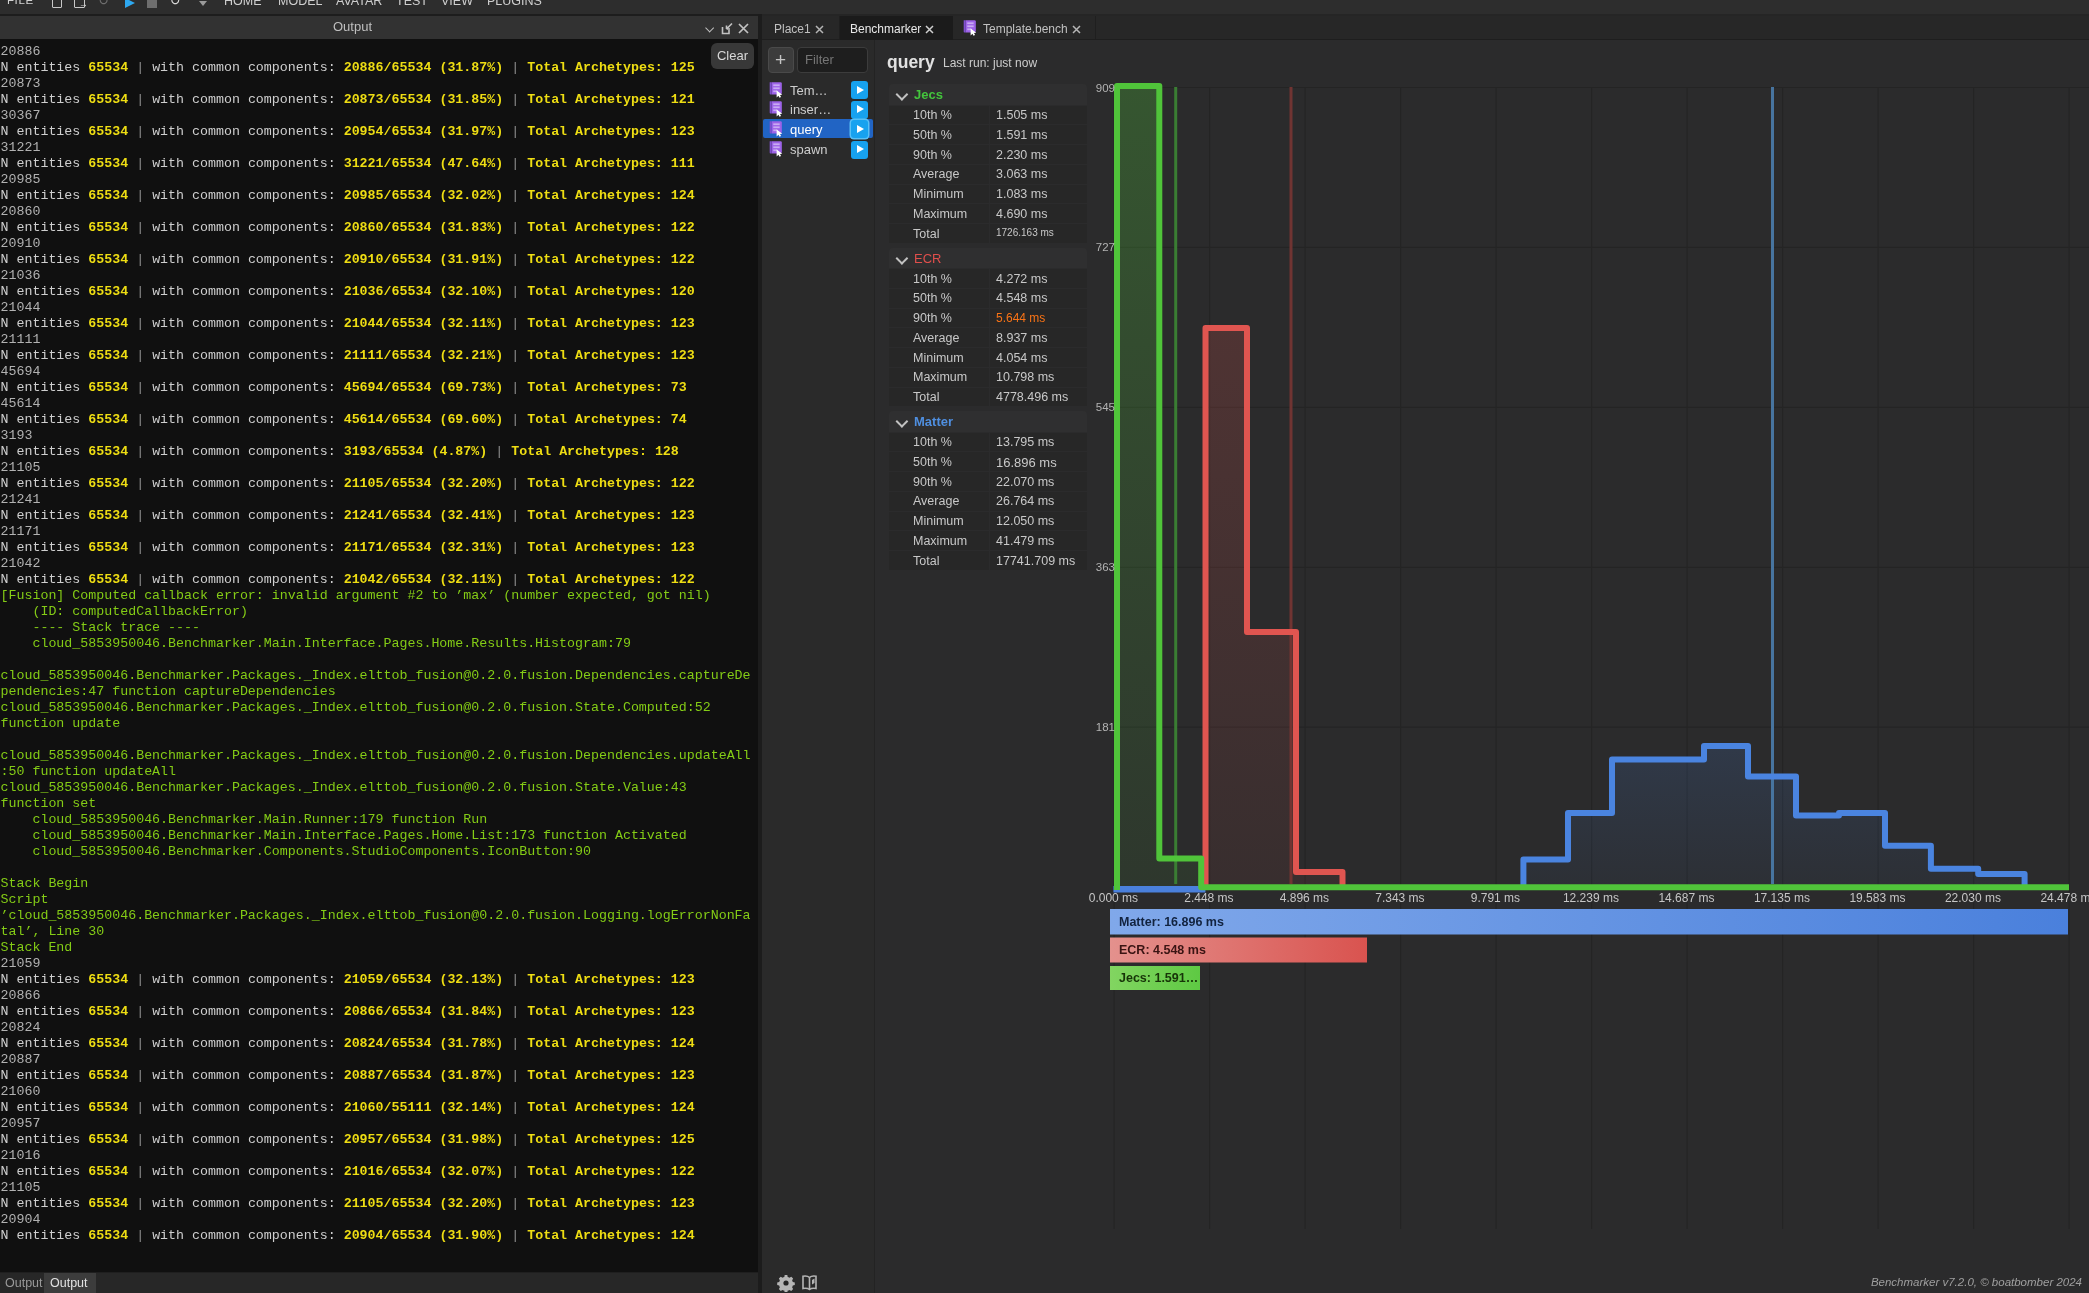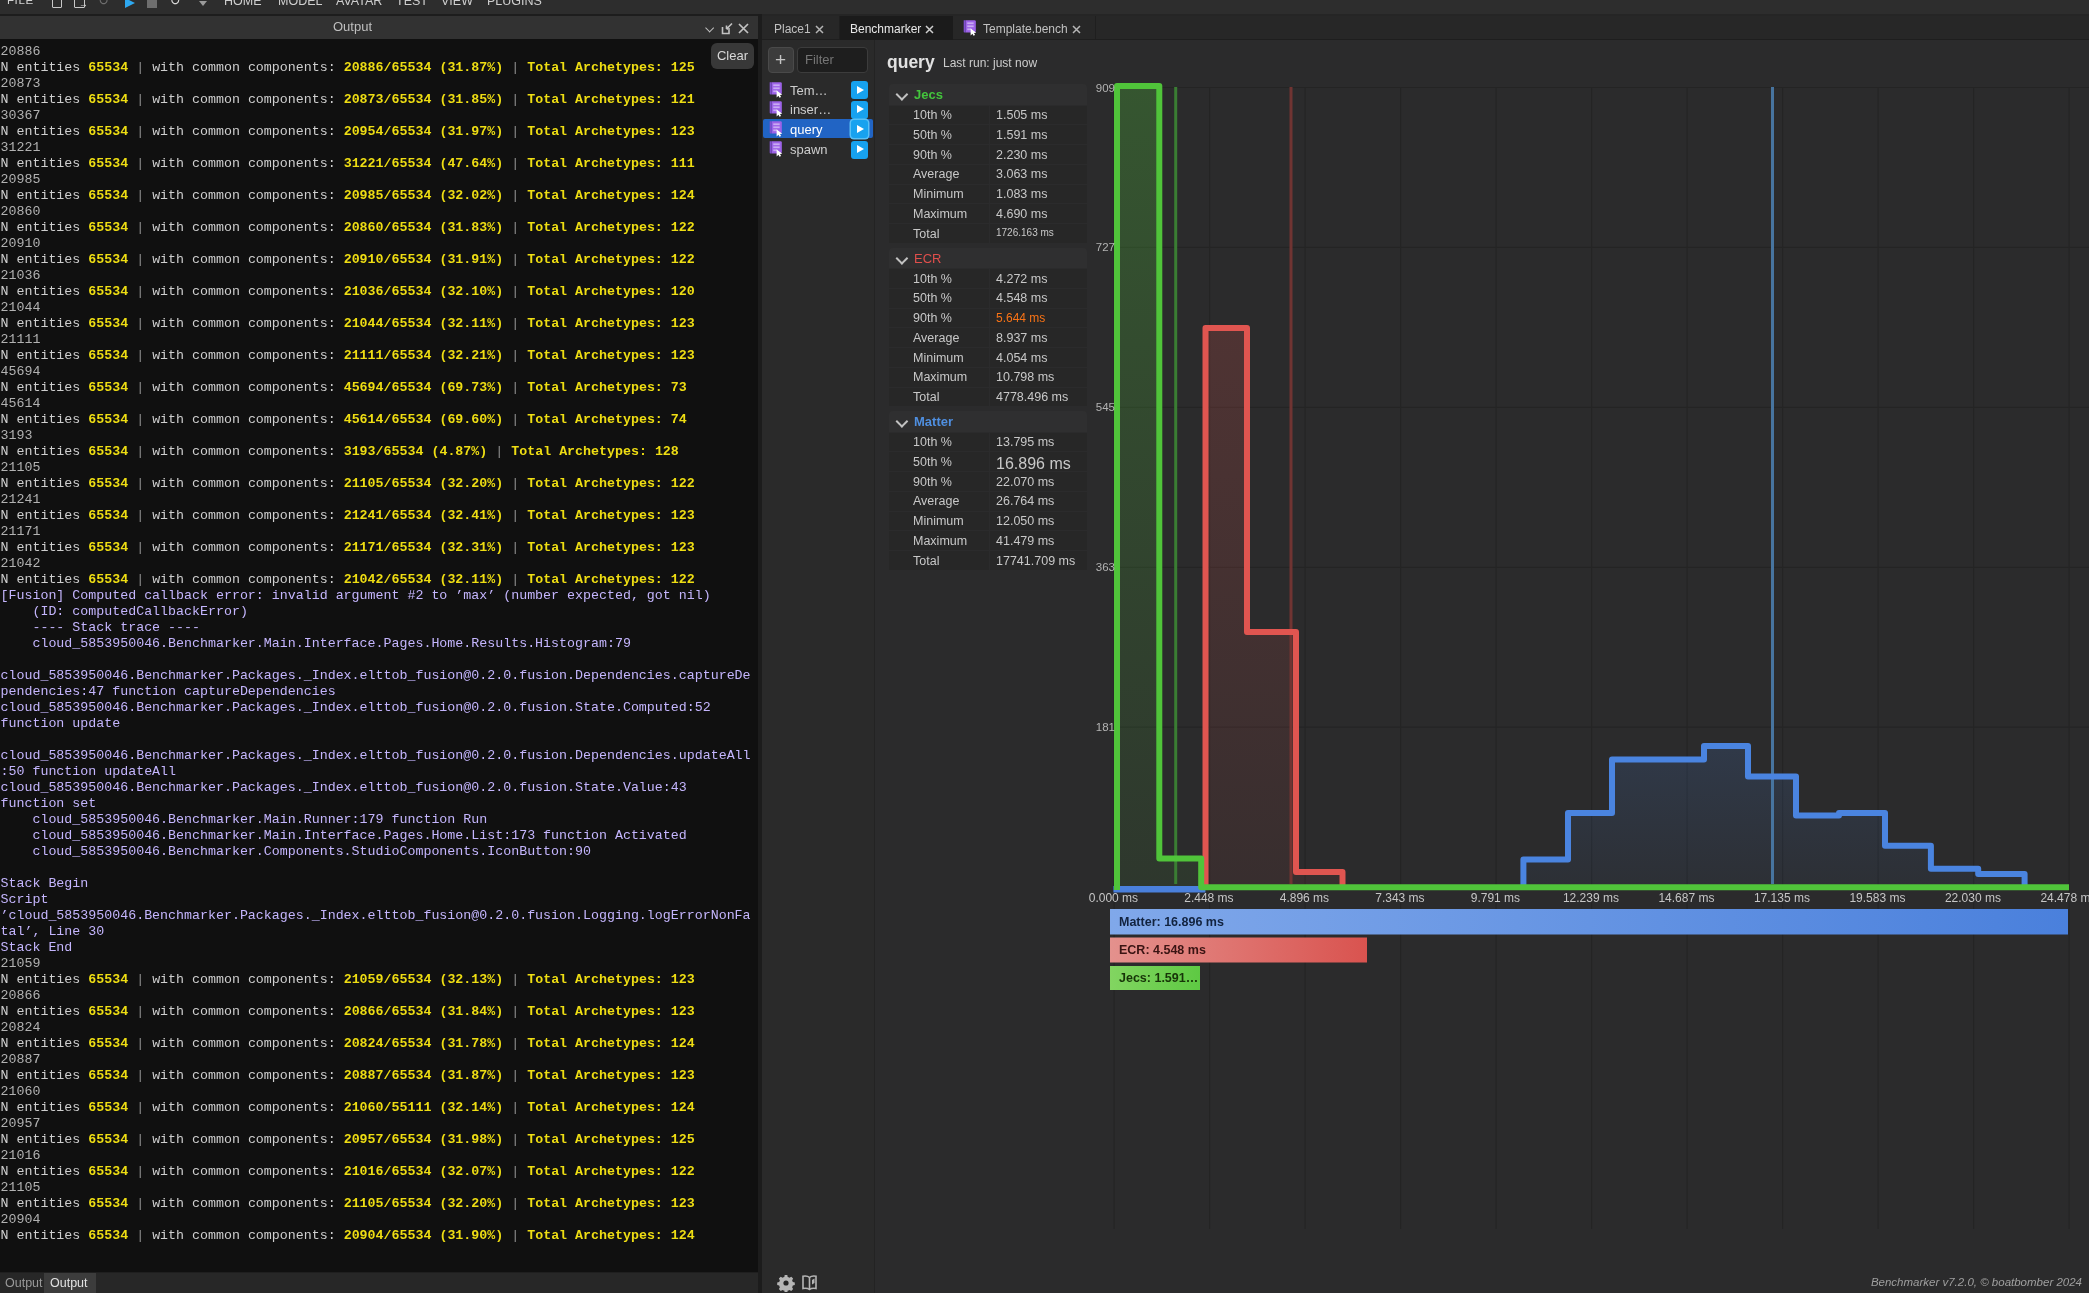--- a/index.html
+++ b/index.html
@@ -1,12 +1,12 @@
 <!DOCTYPE html>
-<html><head><meta charset="utf-8"><style>html,body{margin:0;padding:0;background:#252525;width:2089px;height:1293px;overflow:hidden;font-family:"Liberation Sans",sans-serif;}*{box-sizing:content-box;}.cy{color:#eedd13;font-weight:bold}.cw{color:#cfcfcf}.cp{color:#8f8f8f}.cg{color:#b2b2b2}.ce{color:#c4b5fd}</style></head><body>
+<html><head><meta charset="utf-8"><style>html,body{margin:0;padding:0;background:#252525;width:2089px;height:1293px;overflow:hidden;font-family:"Liberation Sans",sans-serif;}*{box-sizing:content-box;}.cy{color:#eedd13;font-weight:bold}.cw{color:#cfcfcf}.cp{color:#8f8f8f}.cg{color:#b2b2b2}.ce{color:#84cc16}</style></head><body>
 <div style="position:absolute;left:0;top:0;width:2089px;height:14px;background:#2d2d2d;overflow:hidden">
     <div style="position:absolute;left:7px;top:-6px;font-size:11.5px;color:#d2d2d2;letter-spacing:0.6px">FILE</div>
     <div style="position:absolute;left:52px;top:-4px;width:8px;height:10px;border:1.4px solid #c8c8c8;border-radius:1px"></div>
     <div style="position:absolute;left:74px;top:-3.5px;width:9px;height:9px;border:1.4px solid #c8c8c8;border-radius:1px"></div>
     <div style="position:absolute;left:79px;top:-1px;font-size:9px;color:#c8c8c8">→</div>
     <div style="position:absolute;left:98px;top:-7px;font-size:13px;color:#6e6e6e">↻</div>
     <div style="position:absolute;left:125px;top:-2px;width:0;height:0;border-left:10px solid #2ea8f0;border-top:5.5px solid transparent;border-bottom:5.5px solid transparent"></div>
     <div style="position:absolute;left:147px;top:-2px;width:10px;height:10px;background:#6e6e6e"></div>
     <div style="position:absolute;left:170px;top:-7px;font-size:13px;color:#d8d8d8">↺</div>
     <div style="position:absolute;left:199px;top:1px;width:0;height:0;border-top:5px solid #9a9a9a;border-left:4.5px solid transparent;border-right:4.5px solid transparent"></div>
@@ -289,21 +289,21 @@
     <div style="position:absolute;left:25px;top:3px;font-size:13px;font-weight:bold;color:#4f8fe0">Matter</div>
   </div>
 <div style="position:absolute;left:889px;top:431.50px;width:198px;height:19.75px;background:#272727;border-top:1px solid #2b2b2c;box-sizing:border-box">
     <div style="position:absolute;left:100px;top:0;width:1px;height:100%;background:#2b2b2c"></div>
     <div style="position:absolute;left:24px;top:2.6px;font-size:12.5px;color:#c8c8c8">10th %</div>
     <div style="position:absolute;left:107px;top:2.6px;font-size:12.5px;color:#c8c8c8">13.795 ms</div>
   </div>
 <div style="position:absolute;left:889px;top:451.25px;width:198px;height:19.75px;background:#272727;border-top:1px solid #2b2b2c;box-sizing:border-box">
     <div style="position:absolute;left:100px;top:0;width:1px;height:100%;background:#2b2b2c"></div>
     <div style="position:absolute;left:24px;top:2.6px;font-size:12.5px;color:#c8c8c8">50th %</div>
-    <div style="position:absolute;left:107px;top:2.6px;font-size:16px;color:#c8c8c8">16.896 ms</div>
+    <div style="position:absolute;left:107px;top:2.6px;font-size:13px;color:#c8c8c8">16.896 ms</div>
   </div>
 <div style="position:absolute;left:889px;top:471.00px;width:198px;height:19.75px;background:#272727;border-top:1px solid #2b2b2c;box-sizing:border-box">
     <div style="position:absolute;left:100px;top:0;width:1px;height:100%;background:#2b2b2c"></div>
     <div style="position:absolute;left:24px;top:2.6px;font-size:12.5px;color:#c8c8c8">90th %</div>
     <div style="position:absolute;left:107px;top:2.6px;font-size:12.5px;color:#c8c8c8">22.070 ms</div>
   </div>
 <div style="position:absolute;left:889px;top:490.75px;width:198px;height:19.75px;background:#272727;border-top:1px solid #2b2b2c;box-sizing:border-box">
     <div style="position:absolute;left:100px;top:0;width:1px;height:100%;background:#2b2b2c"></div>
     <div style="position:absolute;left:24px;top:2.6px;font-size:12.5px;color:#c8c8c8">Average</div>
     <div style="position:absolute;left:107px;top:2.6px;font-size:12.5px;color:#c8c8c8">26.764 ms</div>

